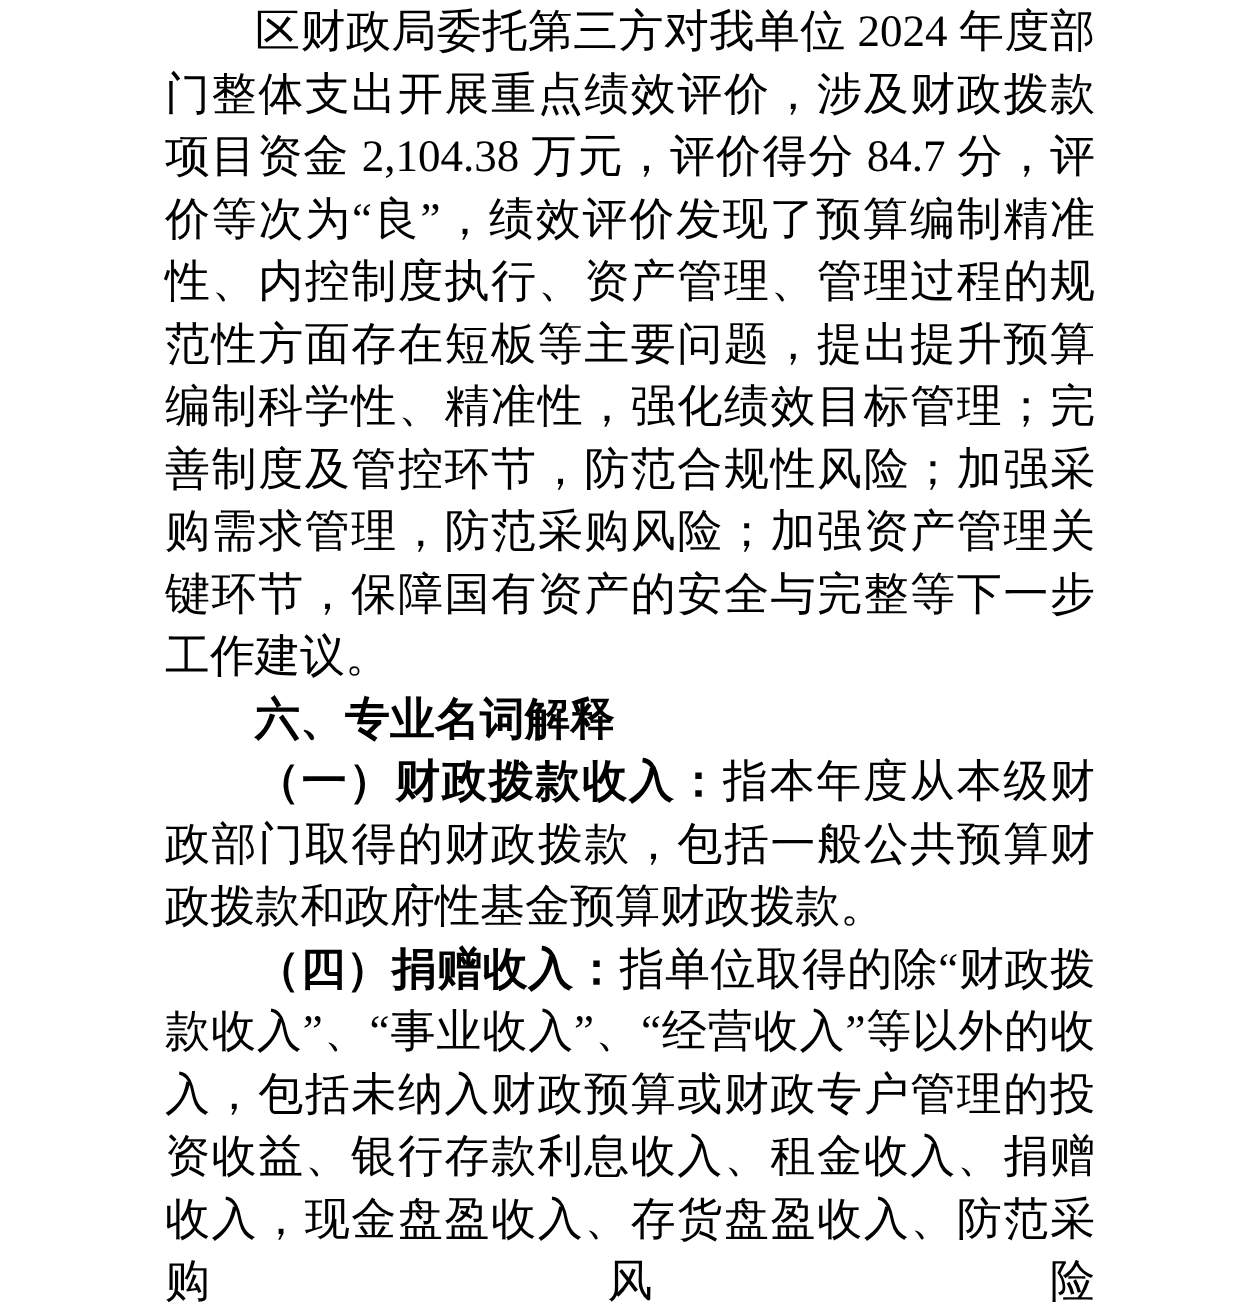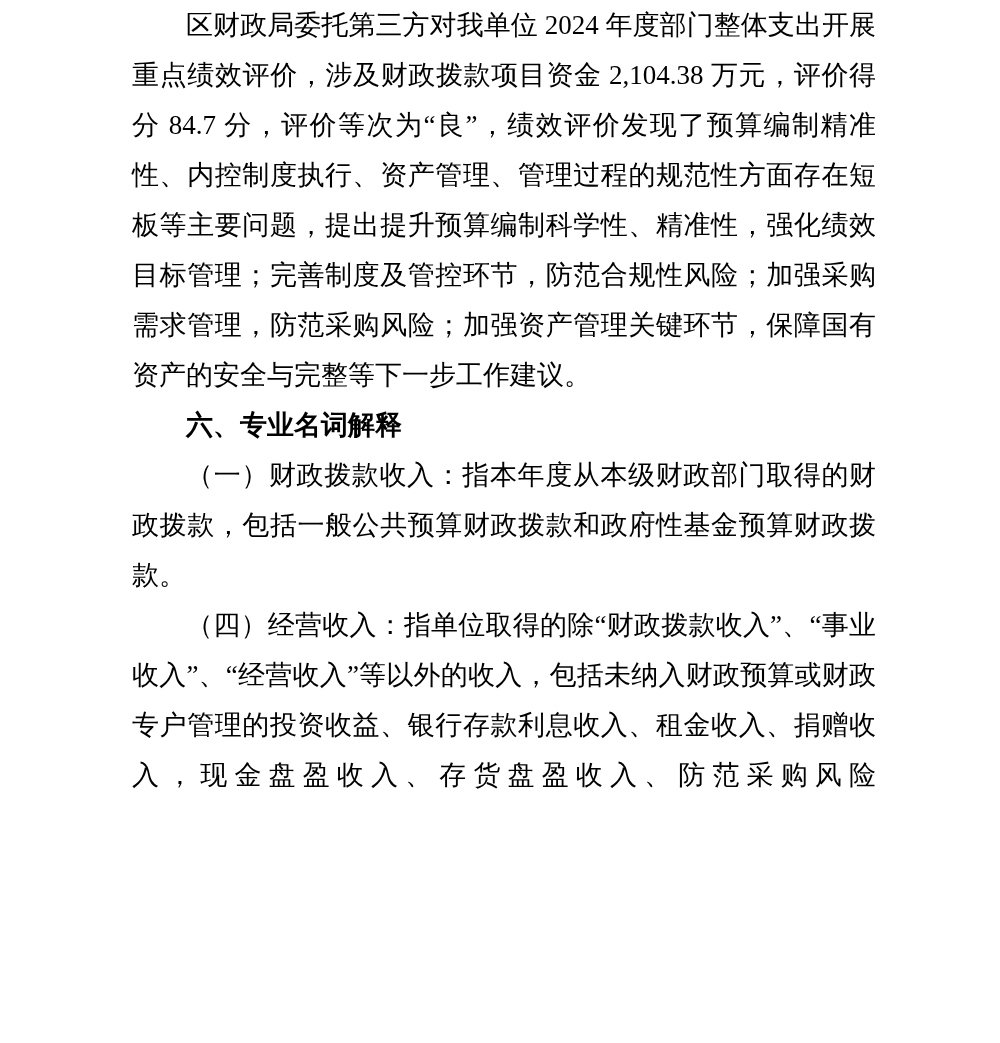--- a/index.html
+++ b/index.html
@@ -19,21 +19,21 @@
   .doc-page {
     position: absolute;
     left: 132px;
     top: 0;
     width: 744px;
     color: #000000;
   }
 
   .para {
     margin: 0;
-    font-size: 27px;
+    font-size: 36px;
     line-height: 50px;
     text-align: justify;
     text-indent: 2em;
     font-weight: normal;
     word-break: normal;
     overflow-wrap: break-word;
   }
 
   
   .body-serif {
@@ -41,21 +41,21 @@
   }
 
   
   .heading {
     font-family: Liberation Serif, serif;
     font-weight: 700;
   }
 
   
   .term-lead {
-    font-weight: 400;
+    font-weight: 700;
     margin-top: 29px;
   }
 
   
   .continues {
     text-align-last: justify;
   }
 </style>
 </head>
 <body>
@@ -63,15 +63,15 @@
 <div class="doc-page">
 
   <p class="para body-serif">区财政局委托第三方对我单位 2024 年度部门整体支出开展重点绩效评价，涉及财政拨款项目资金 2,104.38 万元，评价得分 84.7 分，评价等次为“良”，绩效评价发现了预算编制精准性、内控制度执行、资产管理、管理过程的规范性方面存在短板等主要问题，提出提升预算编制科学性、精准性，强化绩效目标管理；完善制度及管控环节，防范合规性风险；加强采购需求管理，防范采购风险；加强资产管理关键环节，保障国有资产的安全与完整等下一步工作建议。</p>
 
   <h2 class="para heading">六、专业名词解释</h2>
 
   <p class="para body-serif"><span class="term-lead">（一）财政拨款收入：</span><span>指本年度从本级财政部门取得的财政拨款，包括一般公共预算财政拨款和政府性基金预算财政拨款。</span></p>
 
 
 
-  <p class="para body-serif continues"><span class="term-lead">（四）经营收入：</span><span>指单位取得的除“财政拨款收入”、“事业收入”、“经营收入”等以外的收入，包括未纳入财政预算或财政专户管理的投资收益、银行存款利息收入、租金收入、捐赠收入，现金盘盈收入、存货盘盈收入、防范采购风险</span></p>
+  <p class="para body-serif continues"><span class="term-lead">（四）捐赠收入：</span><span>指单位取得的除“财政拨款收入”、“事业收入”、“经营收入”等以外的收入，包括未纳入财政预算或财政专户管理的投资收益、银行存款利息收入、租金收入、捐赠收入，现金盘盈收入、存货盘盈收入、防范采购风险</span></p>
 
 </div>
 
 </body></html>

